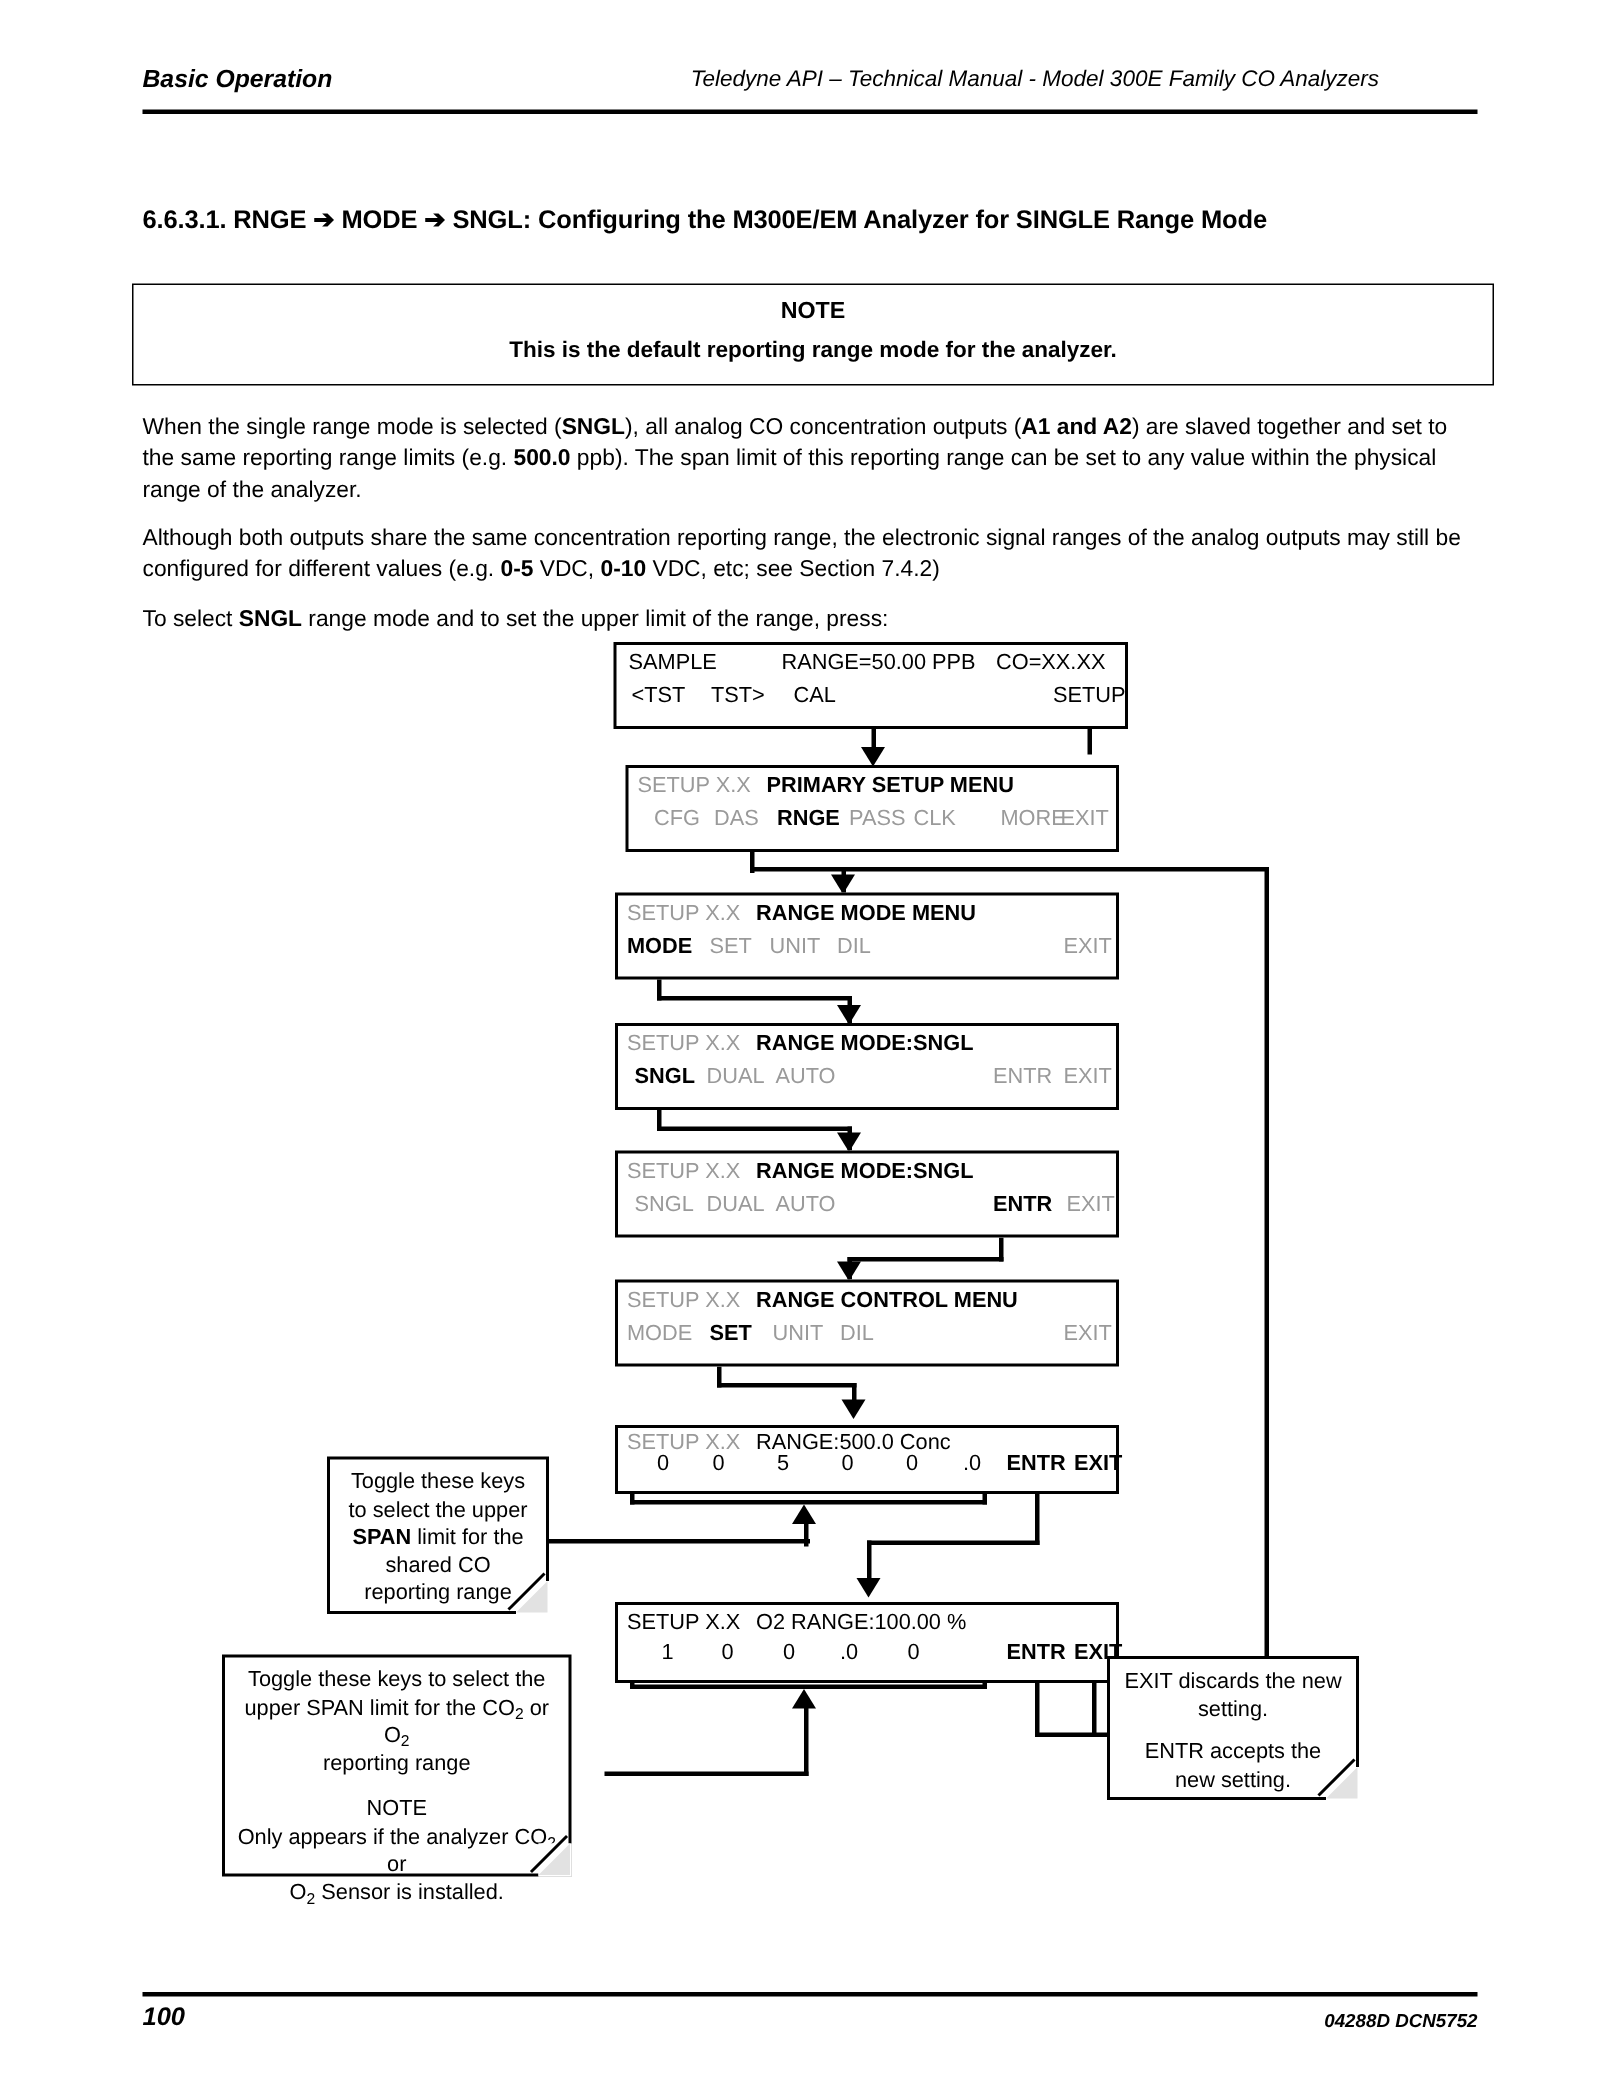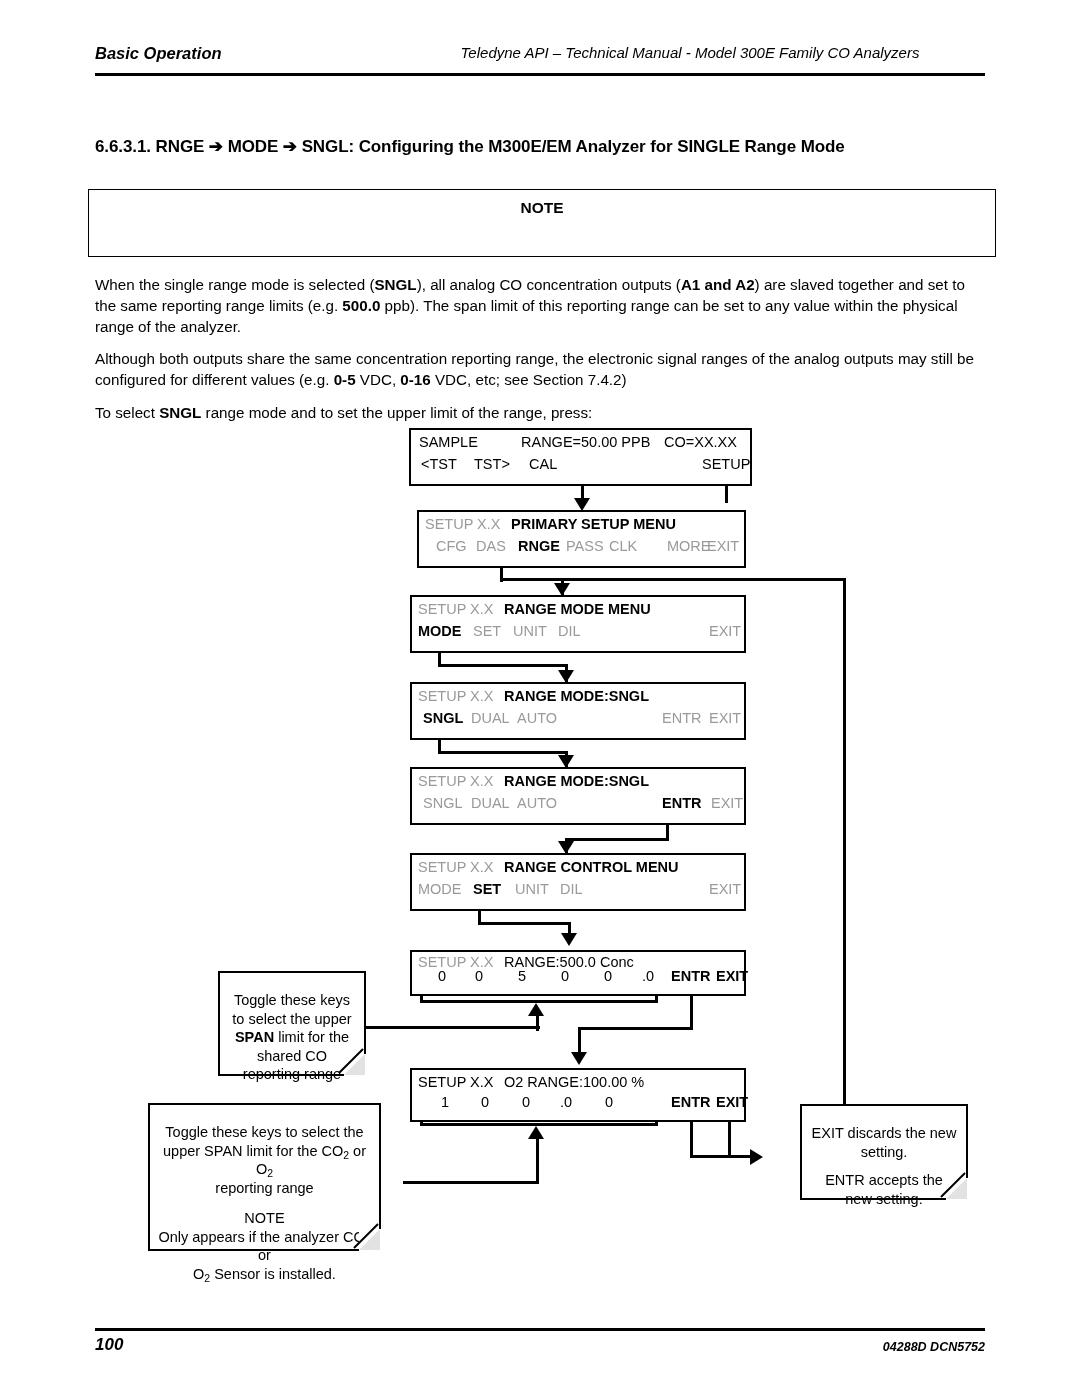--- a/index.html
+++ b/index.html
@@ -124,21 +124,21 @@
     position:absolute; right:-2px; bottom:-2px;
     width:30px; height:30px;
     overflow:hidden;
   }
   .callout .fold-edge:after {
     content:""; position:absolute;
     width:34px; height:2px; background:#000;
     transform:rotate(-45deg);
     left:-2px; top:14px;
   }
-  .callout .ctxt { padding:18px 8px; }
+  .callout .ctxt { padding:6px 8px; }
   sub { font-size:0.72em; vertical-align:baseline; position:relative; top:3px; }
 
   
   #footer-rule {
     position:absolute; left:95px; top:1328px; width:890px; height:3px; background:#000;
   }
   #page-num {
     position:absolute; left:95px; top:1335px;
     font-size:17px; font-weight:bold; font-style:italic;
   }
@@ -152,25 +152,26 @@
 
 <div id="header">
   <div class="hdr-left">Basic Operation</div>
   <div class="hdr-right">Teledyne API – Technical Manual - Model 300E Family CO Analyzers</div>
 </div>
 
 <div id="section-title">6.6.3.1. RNGE ➔ MODE ➔ SNGL: Configuring the M300E/EM Analyzer for SINGLE Range Mode</div>
 
 <div id="note-box">
   <div class="note-title">NOTE</div>
+  <div class="note-body">This is the default reporting range mode for the analyzer.</div>
 </div>
 
 <div class="para" id="para1"><span>When the single range mode is selected (</span><b>SNGL</b><span>), all analog CO concentration outputs (</span><b>A1 and A2</b><span>) are slaved together and set to the same reporting range limits (e.g. </span><b>500.0</b><span> ppb). The span limit of this reporting range can be set to any value within the physical range of the analyzer.</span></div>
 
-<div class="para" id="para2"><span>Although both outputs share the same concentration reporting range, the electronic signal ranges of the analog outputs may still be configured for different values (e.g. </span><b>0-5</b><span> VDC, </span><b>0-16</b><span> VDC, etc; see Section 7.4.2)</span></div>
+<div class="para" id="para2"><span>Although both outputs share the same concentration reporting range, the electronic signal ranges of the analog outputs may still be configured for different values (e.g. </span><b>0-5</b><span> VDC, </span><b>0-10</b><span> VDC, etc; see Section 7.4.2)</span></div>
 
 <div class="para" id="para3"><span>To select </span><b>SNGL</b><span> range mode and to set the upper limit of the range, press:</span></div>
 
 <div id="flow">
 
   <div class="disp" id="box1" style="left:409px; top:428px; width:343px; height:58px;">
     <div class="row r1">
       <span class="cell blk" style="left:8px;">SAMPLE</span>
       <span class="cell blk" style="left:110px;">RANGE=50.00 PPB</span>
       <span class="cell blk" style="left:253px;">CO=XX.XX</span>
@@ -366,21 +367,21 @@
       <div style="height:12px;"></div>
       <div>NOTE</div>
       <div><span>Only appears if the analyzer CO</span><sub>2</sub><span> or</span></div>
       <div><span>O</span><sub>2</sub><span> Sensor is installed.</span></div>
     </div>
     <div class="fold"></div>
     <div class="fold-tri"></div>
     <div class="fold-edge"></div>
   </div>
 
-  <div class="callout" id="callout-entr" style="left:800px; top:1104px; width:168px; height:96px;">
+  <div class="callout" id="callout-entr" style="left:738px; top:1104px; width:168px; height:96px;">
     <div class="ctxt">
       <div>EXIT discards the new</div>
       <div>setting.</div>
       <div style="height:10px;"></div>
       <div>ENTR accepts the</div>
       <div>new setting.</div>
     </div>
     <div class="fold"></div>
     <div class="fold-tri"></div>
     <div class="fold-edge"></div>

